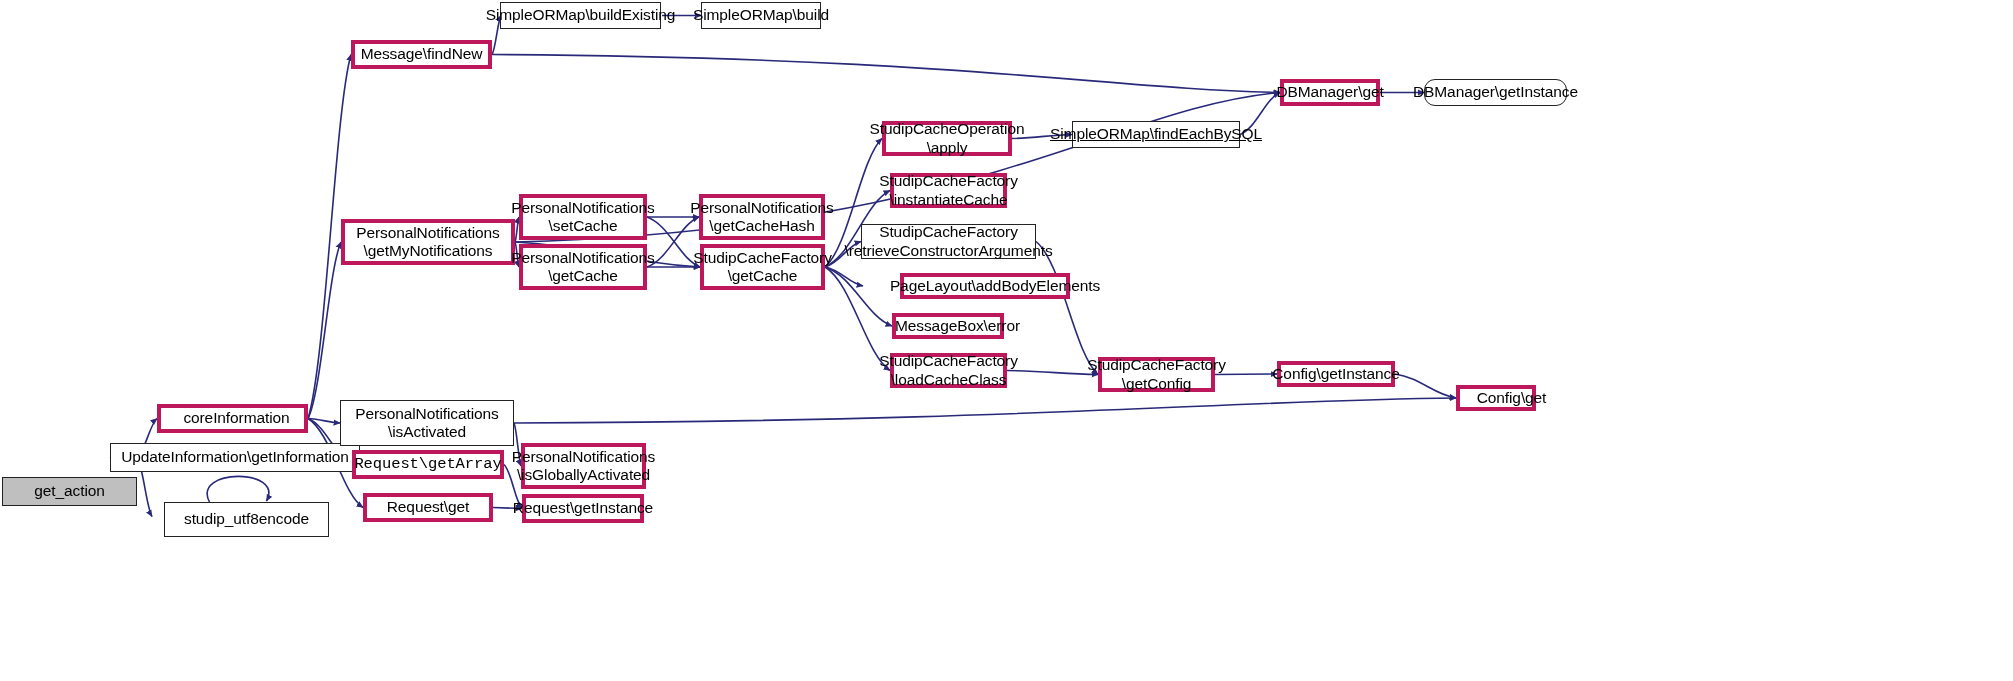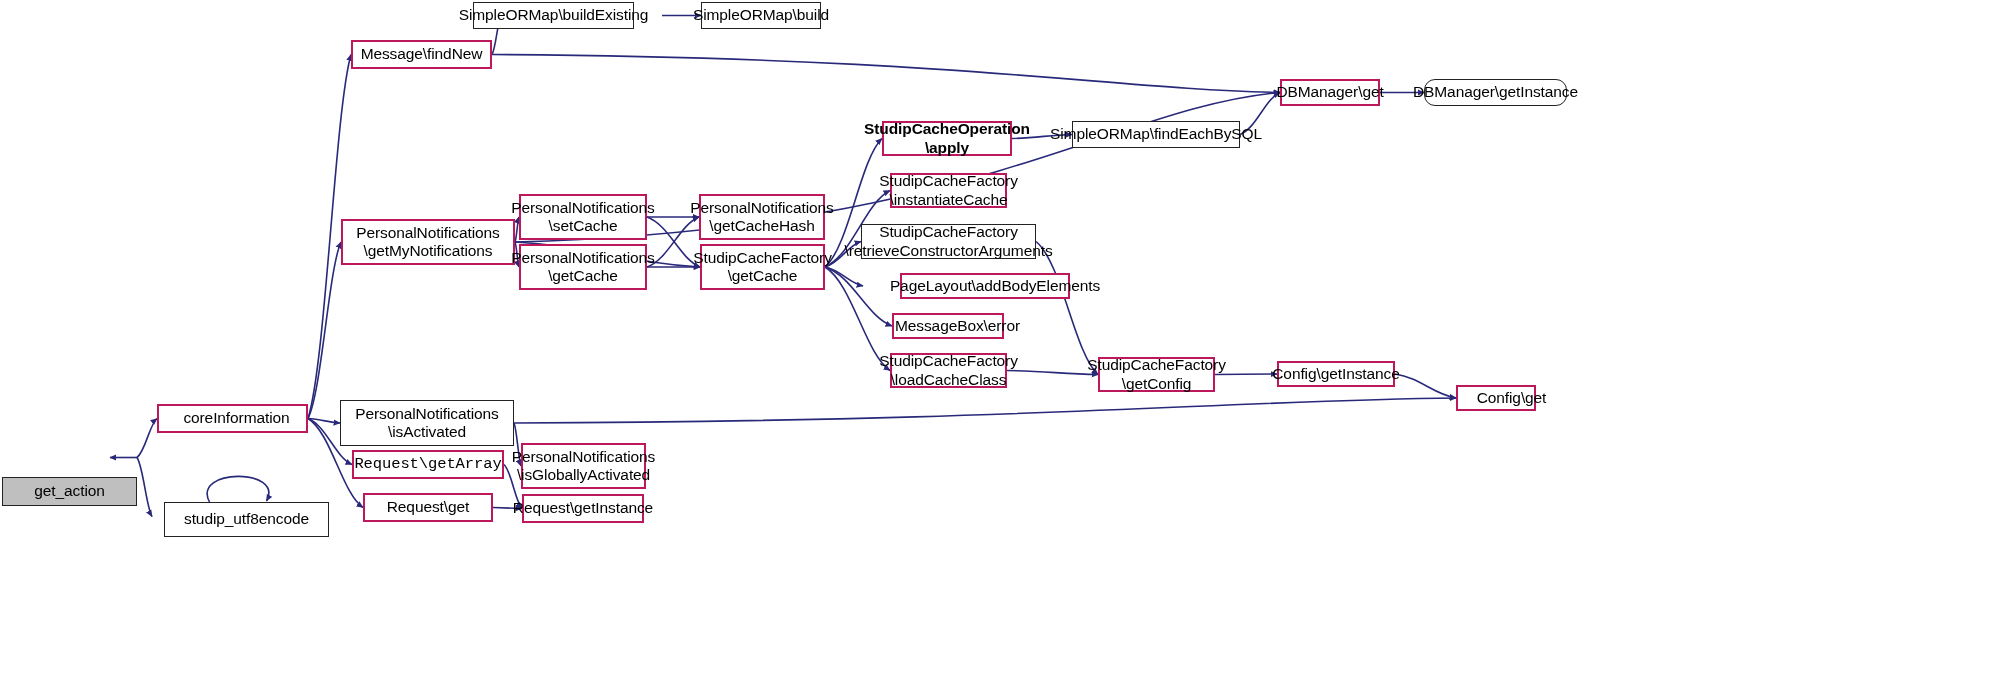--- a/index.html
+++ b/index.html
@@ -33,21 +33,21 @@
     line-height: 1.18;
     display: flex;
     align-items: center;
     justify-content: center;
     text-align: center;
     white-space: pre-line;
     letter-spacing: -0.1px;
     z-index: 5;
   }
   .node.thick {
-    border: 2px solid #be185d;
+    border: 4px solid #be185d;
   }
   .node.highlight {
     background: #bfbfbf;
     border: 1px solid #232323;
     margin-top: 34px;
   }
   .node-label {
     display: block;
     padding: 0 5px;
     white-space: pre-line;
@@ -170,51 +170,52 @@
       </g>
       <g>
         <path d="M 493 507.5 L 522 508.5" fill="none" stroke="#29297a" stroke-width="1.6" marker-end="url(#arrow)"></path>
       </g>
       <g>
         <path d="M 1380 92.5 L 1424 92.5" fill="none" stroke="#29297a" stroke-width="1.6" marker-end="url(#arrow)"></path>
       </g>
     </svg>
 <div class="node thick highlight" style="left: 2px; top: 443px; width: 135px; height: 29px;"><span class="node-label">get_action</span></div>
     <div class="node thick" style="left: 157px; top: 404px; width: 151px; height: 29px; padding-left: 8px;"><span class="node-label">coreInformation</span></div>
+    <div class="node" style="left: 110px; top: 443px; width: 250px; height: 29px;"><span class="node-label">UpdateInformation\getInformation</span></div>
     <div class="node" style="left: 164px; top: 502px; width: 165px; height: 35px;"><span class="node-label">studip_utf8encode</span></div>
     <div class="node thick" style="left: 351px; top: 40px; width: 141px; height: 29px;"><span class="node-label">Message\findNew</span></div>
     <div class="node thick" style="left: 341px; top: 219px; width: 174px; height: 46px;"><span class="node-label">PersonalNotifications
 \getMyNotifications</span></div>
     <div class="node" style="left: 340px; top: 400px; width: 174px; height: 46px;"><span class="node-label">PersonalNotifications
 \isActivated</span></div>
     <div class="node thick" style="left: 352px; top: 450px; width: 152px; height: 29px; font-family: Liberation Mono, monospace;"><span class="node-label">Request\getArray</span></div>
     <div class="node thick" style="left: 363px; top: 493px; width: 130px; height: 29px;"><span class="node-label">Request\get</span></div>
-    <div class="node" style="left: 473px; top: 2px; width: 161px; height: 27px;"><span class="node-label">SimpleORMap\buildExisting</span></div>
+    <div class="node" style="left: 500px; top: 2px; width: 161px; height: 27px;"><span class="node-label">SimpleORMap\buildExisting</span></div>
     <div class="node" style="left: 701px; top: 2px; width: 120px; height: 27px;"><span class="node-label">SimpleORMap\build</span></div>
     <div class="node thick" style="left: 519px; top: 194px; width: 128px; height: 46px;"><span class="node-label">PersonalNotifications
 \setCache</span></div>
     <div class="node thick" style="left: 519px; top: 244px; width: 128px; height: 46px;"><span class="node-label">PersonalNotifications
 \getCache</span></div>
     <div class="node thick" style="left: 521px; top: 443px; width: 125px; height: 46px;"><span class="node-label">PersonalNotifications
 \isGloballyActivated</span></div>
     <div class="node thick" style="left: 522px; top: 494px; width: 122px; height: 29px;"><span class="node-label">Request\getInstance</span></div>
     <div class="node thick" style="left: 699px; top: 194px; width: 126px; height: 46px;"><span class="node-label">PersonalNotifications
 \getCacheHash</span></div>
     <div class="node thick" style="left: 700px; top: 244px; width: 125px; height: 46px;"><span class="node-label">StudipCacheFactory
 \getCache</span></div>
-    <div class="node thick" style="left: 882px; top: 121px; width: 130px; height: 35px; font-weight: bold;"><span class="node-label">StudipCacheOperation
+    <div class="node thick" style="left: 882px; top: 121px; width: 130px; height: 35px;"><span class="node-label">StudipCacheOperation
 \apply</span></div>
     <div class="node thick" style="left: 890px; top: 173px; width: 117px; height: 35px;"><span class="node-label">StudipCacheFactory
 \instantiateCache</span></div>
     <div class="node" style="left: 861px; top: 224px; width: 175px; height: 35px;"><span class="node-label">StudipCacheFactory
 \retrieveConstructorArguments</span></div>
     <div class="node thick" style="left: 900px; top: 273px; width: 170px; height: 26px; padding-left: 20px;"><span class="node-label">PageLayout\addBodyElements</span></div>
     <div class="node thick" style="left: 892px; top: 313px; width: 112px; height: 26px; padding-left: 19px;"><span class="node-label">MessageBox\error</span></div>
     <div class="node thick" style="left: 890px; top: 353px; width: 117px; height: 35px;"><span class="node-label">StudipCacheFactory
 \loadCacheClass</span></div>
-    <div class="node" style="left: 1072px; top: 121px; width: 168px; height: 27px;"><span class="node-label">SimpleORMap\findEachBySQL</span></div>
+    <div class="node" style="left: 1072px; top: 121px; width: 168px; height: 27px; text-decoration: underline;"><span class="node-label">SimpleORMap\findEachBySQL</span></div>
     <div class="node thick" style="left: 1098px; top: 357px; width: 117px; height: 35px;"><span class="node-label">StudipCacheFactory
 \getConfig</span></div>
     <div class="node thick" style="left: 1280px; top: 79px; width: 100px; height: 27px;"><span class="node-label">DBManager\get</span></div>
     <div class="node thick" style="left: 1277px; top: 361px; width: 118px; height: 26px;"><span class="node-label">Config\getInstance</span></div>
     <div class="node" style="left: 1424px; top: 79px; width: 143px; height: 27px; border-radius: 11px;"><span class="node-label">DBManager\getInstance</span></div>
     <div class="node thick" style="left: 1456px; top: 385px; width: 80px; height: 26px; padding-left: 31px;"><span class="node-label">Config\get</span></div>
   </div>
 
 </body></html>

